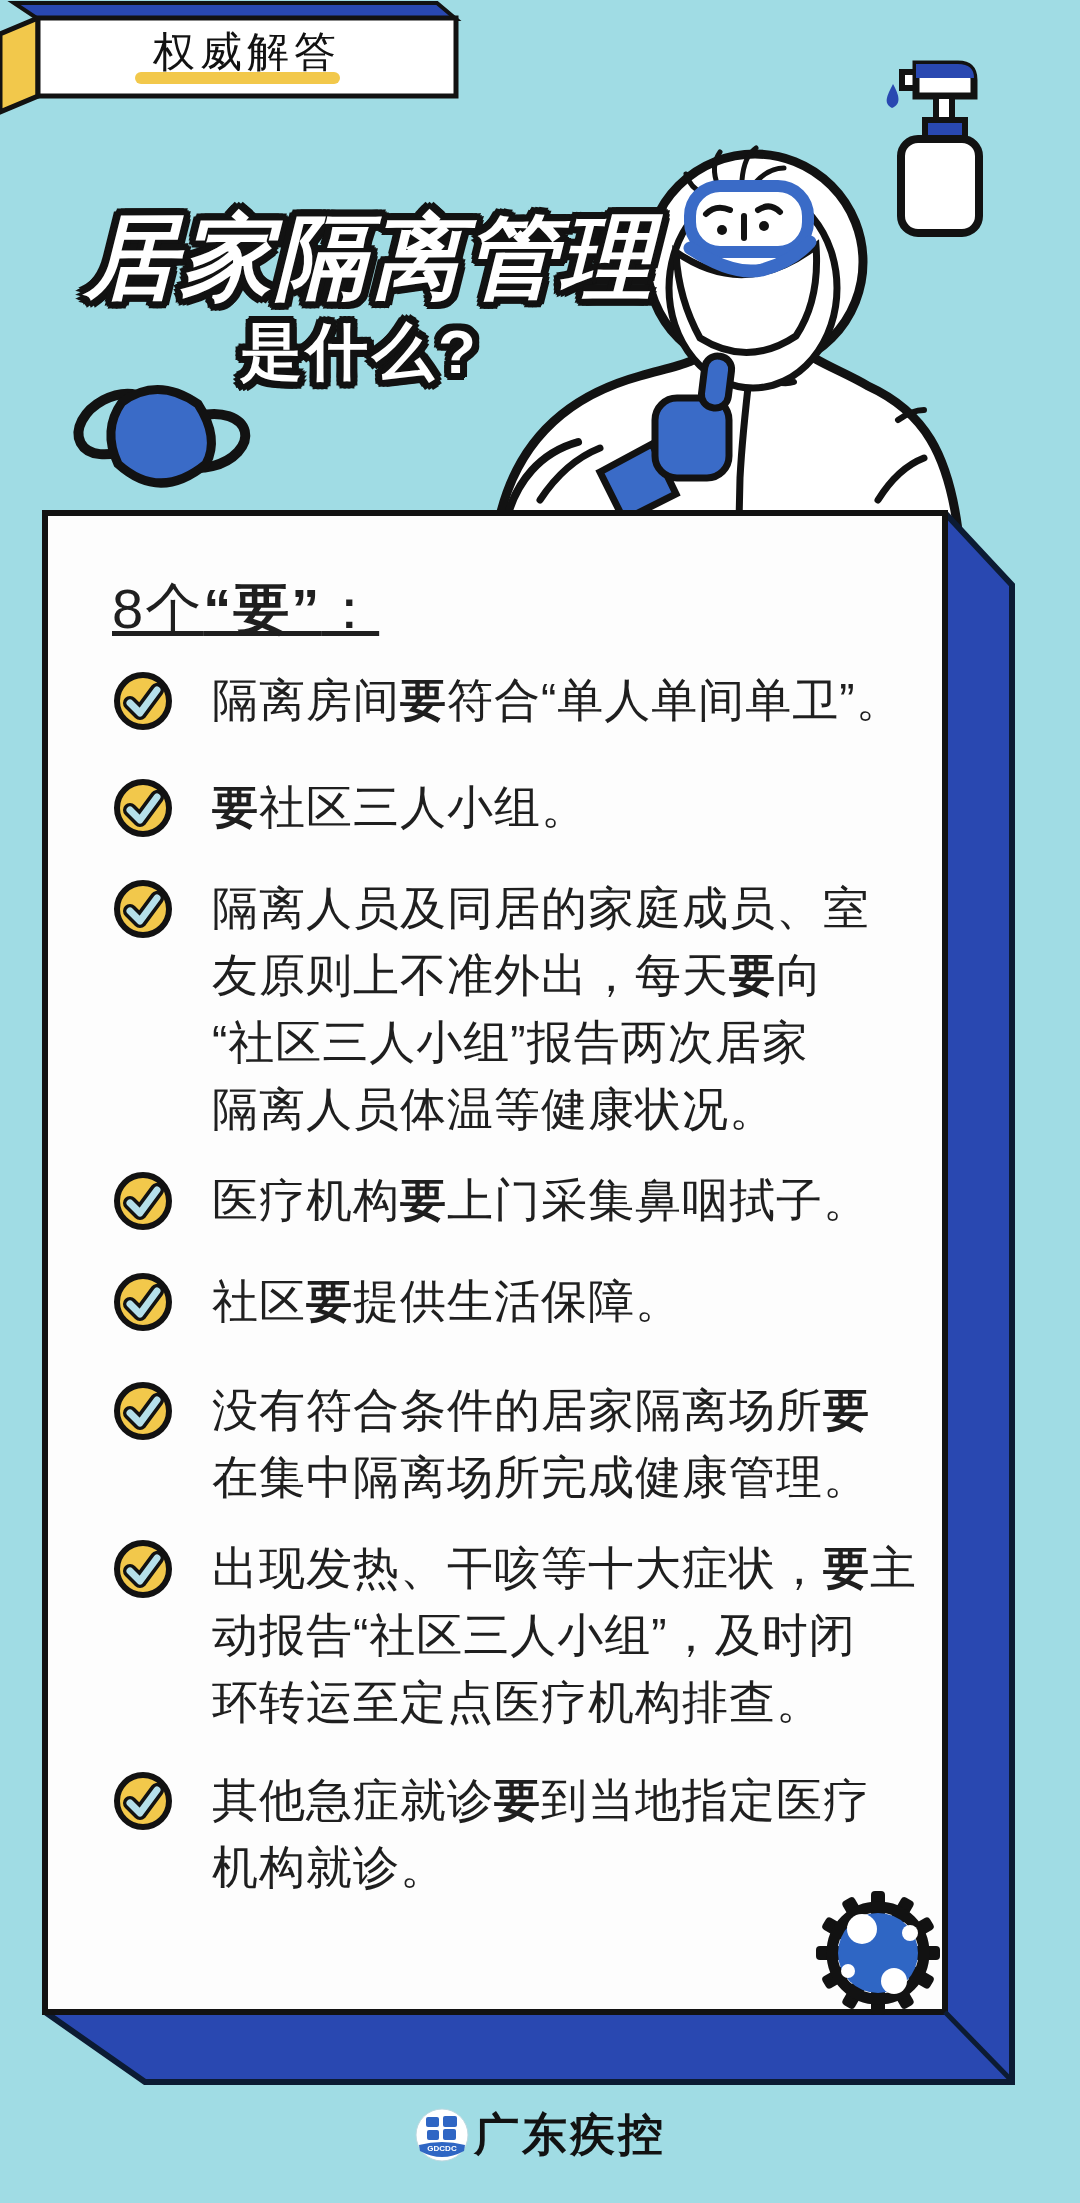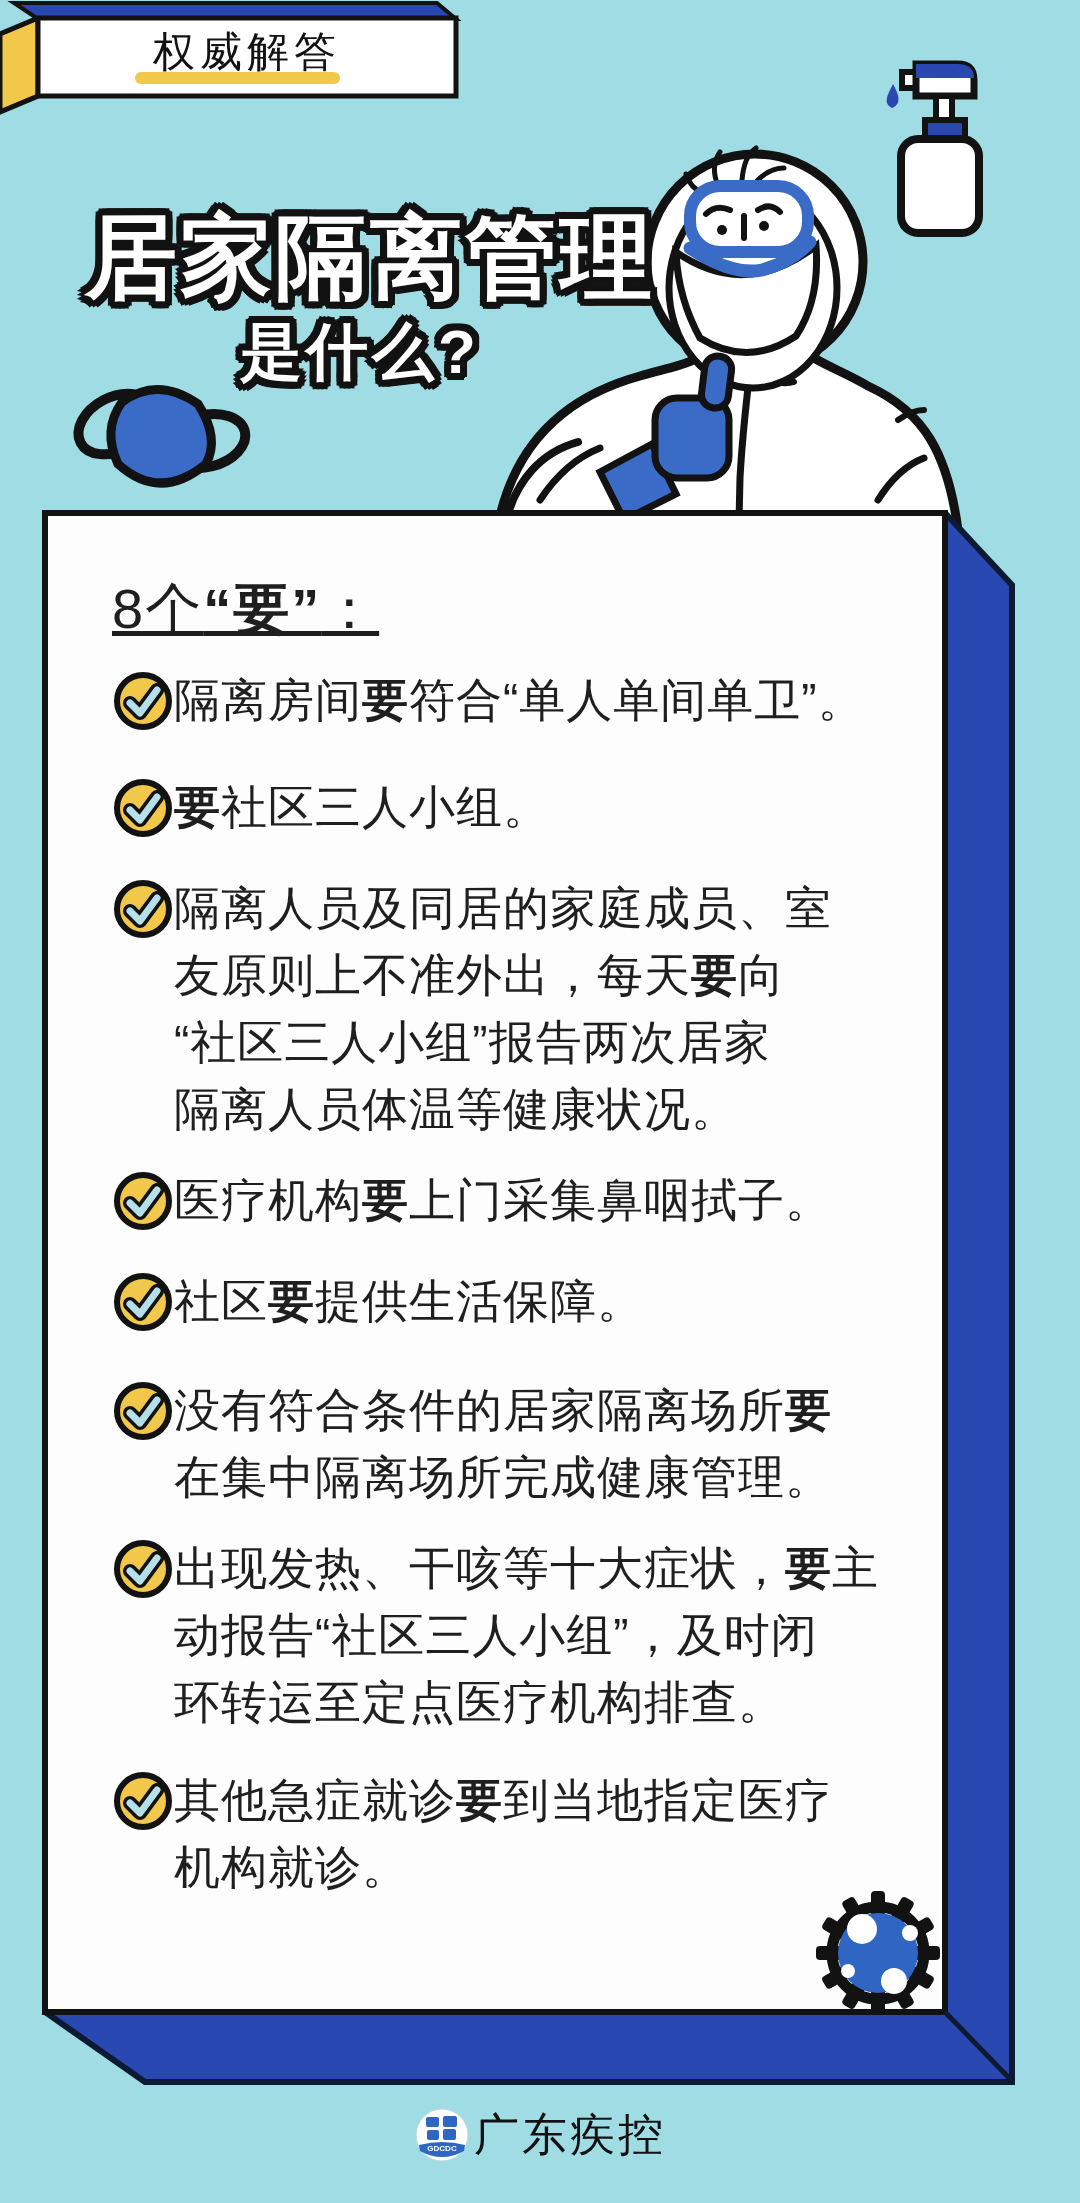--- a/index.html
+++ b/index.html
@@ -15,41 +15,41 @@
     font-size:42px;font-weight:400;letter-spacing:5px;color:#121212;
     display:flex;align-items:center;justify-content:center;z-index:5;}
 
   
   .outlined{color:#ffffff;font-weight:900;
     text-shadow:-7px 0 #121212,7px 0 #121212,0 -7px #121212,0 7px #121212,
       -5px -5px #121212,5px -5px #121212,-5px 5px #121212,5px 5px #121212,
       -7px 4px #121212,7px 4px #121212,4px 7px #121212,-4px 7px #121212,
       -7px -4px #121212,7px -4px #121212,4px -7px #121212,-4px -7px #121212;}
   #main-title{left:60px;top:196px;width:620px;text-align:center;
-    font-size:92px;letter-spacing:3px;z-index:4;}
+    font-size:92px;letter-spacing:3px;z-index:4;font-style:italic;}
   #sub-title{left:110px;top:310px;width:500px;text-align:center;
     font-size:62px;letter-spacing:4px;z-index:4;}
 
   
   #card-heading{left:112px;top:578px;font-size:56px;line-height:62px;
     color:#1f1f1f;z-index:3;letter-spacing:2px;text-decoration:underline;}
-  .item{position:absolute;left:112px;width:830px;display:flex;z-index:3;}
+  .item{position:absolute;left:112px;width:830px;display:flex;gap:38px;z-index:3;}
   .item .mark{flex:0 0 62px;margin-top:3px;}
   .item .txt{font-size:46px;line-height:67px;color:#1f1f1f;letter-spacing:1px;
     white-space:pre-line;}
   .seg-bold{font-weight:800;}
   .i1{top:667px}.i2{top:774px}.i3{top:875px}.i4{top:1167px}
   .i5{top:1268px}.i6{top:1377px}.i7{top:1535px}.i8{top:1767px}
 
   #virus{left:815px;top:1890px;z-index:3;}
 
   
   #footer{left:0;top:2100px;width:1080px;height:70px;display:flex;
     align-items:center;justify-content:center;gap:4px;z-index:3;}
-  #footer-brand{font-size:45px;font-weight:400;color:#121212;letter-spacing:3px;}
+  #footer-brand{font-size:45px;font-weight:700;color:#121212;letter-spacing:3px;}
 </style>
 </head>
 <body>
 
 <div id="poster">
 
   <svg class="layer" style="z-index:1" viewBox="0 0 1080 2203">
 
     <g>
       <path d="M893,84 C887,96 883,103 892,108 C902,104 899,95 893,84 Z" fill="#2948b1"></path>

